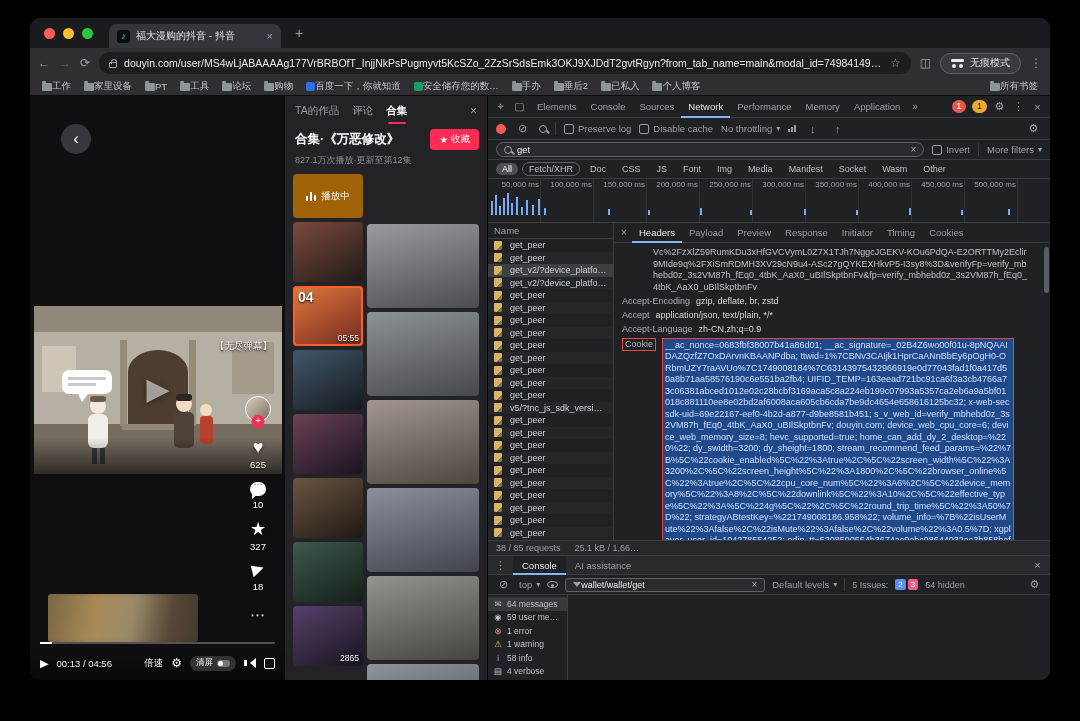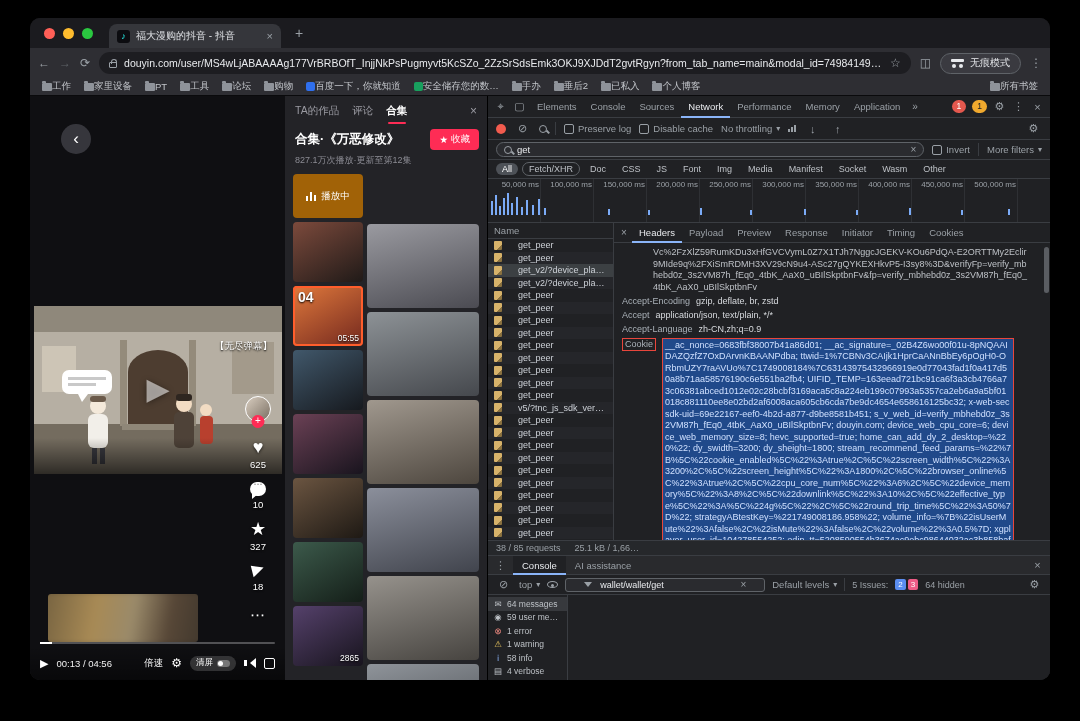--- a/index.html
+++ b/index.html
@@ -131,21 +131,21 @@
   .chip.outlined{border:1px solid #5f6368}
   .timeline{height:44px;border-bottom:1px solid #3a3d42;position:relative;flex:none;background:repeating-linear-gradient(to right,transparent 0 52px,#2e3034 52px 53px)}
   .tl-labels{position:absolute;top:1px;left:0;display:flex;font-size:8px;color:#9aa0a6}
   .tl-labels span{width:53px;flex:none;text-align:right;padding-right:2px;white-space:nowrap;overflow:hidden}
   .tl-bars{position:absolute;inset:0}
   .tl-bar{position:absolute;bottom:7px;width:2px;background:#7babf7}
   .net-main{flex:1;display:flex;min-height:0;border-bottom:1px solid #3a3d42}
   .req-list{width:126px;border-right:1px solid #3a3d42;display:flex;flex-direction:column;flex:none;min-height:0}
   .req-head{height:16px;line-height:16px;padding:0 6px;border-bottom:1px solid #3a3d42;color:#9aa0a6;font-size:9.5px;flex:none}
   .req-rows{flex:1;overflow:hidden}
-  .req-row{height:12.5px;display:flex;align-items:center;gap:16px;padding:0 6px;font-size:9px;color:#cdd1d7;white-space:nowrap}
+  .req-row{height:12.5px;display:flex;align-items:center;gap:8px;padding:0 6px;font-size:9px;color:#cdd1d7;white-space:nowrap}
   .req-rows div:nth-of-type(even){background:#25262a}
   .req-row.sel{background:#3c4043 !important}
   .req-ico{width:8px;height:9px;flex:none;border-radius:1px;background:linear-gradient(135deg,#d8b36a 70%,#8a713f 70%)}
   .req-name{overflow:hidden;text-overflow:ellipsis}
   .detail{flex:1;display:flex;flex-direction:column;min-width:0;position:relative}
   .det-tabs{height:20px;display:flex;align-items:center;border-bottom:1px solid #3a3d42;padding:0 2px;flex:none}
   .det-close{width:16px;text-align:center;color:#9aa0a6;flex:none}
   .det-tab{padding:0 7px;height:20px;line-height:20px;color:#9aa0a6;font-size:9.5px;white-space:nowrap}
   .det-tab.active{color:#e8eaed;box-shadow:inset 0 -2px 0 #8ab4f8}
   .det-body{flex:1;overflow:hidden;padding:4px 10px 0 8px;font-size:9px;line-height:11.5px}
@@ -157,21 +157,21 @@
   .hval.boxed{border:1.5px solid #e8463c;background:#20498a;color:#cfe0ff;padding:1px 2px;max-width:352px}
   .det-scroll{position:absolute;right:1px;top:24px;width:5px;height:46px;background:#5a5d62;border-radius:3px}
   .net-status{height:15px;display:flex;align-items:center;gap:14px;padding:0 8px;font-size:9px;color:#9aa0a6;border-bottom:1px solid #3a3d42;background:#26282b;flex:none;white-space:nowrap;overflow:hidden}
   .drawer{height:124px;display:flex;flex-direction:column;background:#202124;flex:none}
   .dr-head{height:19px;display:flex;align-items:center;border-bottom:1px solid #3a3d42;padding:0 4px;gap:4px;background:#292a2d;flex:none}
   .dr-tab{padding:0 9px;height:19px;line-height:19px;font-size:9.5px;color:#9aa0a6;white-space:nowrap}
   .dr-tab.active{color:#e8eaed;background:#202124;box-shadow:inset 0 -2px 0 #8ab4f8}
   .dr-toolbar{height:20px;display:flex;align-items:center;gap: 7px;padding:0 7px;border-bottom:1px solid #3a3d42;font-size:9px;color:#9aa0a6;flex:none;white-space:nowrap;overflow:hidden}
   .ico-eye{width:11px;height:7px;border:1px solid #9aa0a6;border-radius:50%;position:relative;flex:none}
   .ico-eye::before{content:'';position:absolute;left:3px;top:1.5px;width:3px;height:3px;border-radius:50%;background:#9aa0a6}
-  .con-filter{width:200px;height:14px;border:1px solid #5f6368;background:#2a2b2f;border-radius:3px;display:flex;align-items:center;gap:8px;padding:0 18px;color:#e8eaed;flex:none}
+  .con-filter{width:200px;height:14px;border:1px solid #5f6368;background:#2a2b2f;border-radius:3px;display:flex;align-items:center;gap:0;padding:0 7px;color:#e8eaed;flex:none}
   .funnel{width:0;height:0;border-left:4px solid transparent;border-right:4px solid transparent;border-top:5px solid #9aa0a6;flex:none}
   .iss-chips{display:flex;gap:2px}
   .iss{border-radius:2px;padding:0 3px;font-size:8px;height:11px;line-height:11px;color:#fff}
   .iss-b{background:#5b8def}
   .iss-p{background:#ee5c87}
   .dr-body{flex:1;display:flex;min-height:0}
   .con-side{width:80px;border-right:1px solid #3a3d42;overflow:hidden;padding-top:2px;flex:none}
   .cs-item{height:13.5px;display:flex;align-items:center;gap:4px;padding:0 5px;font-size:8.5px;color:#bdc1c6;white-space:nowrap;overflow:hidden}
   .cs-item.sel{background:#37393d}
   .cs-ic{width:10px;text-align:center;flex:none;font-size:8.5px}

